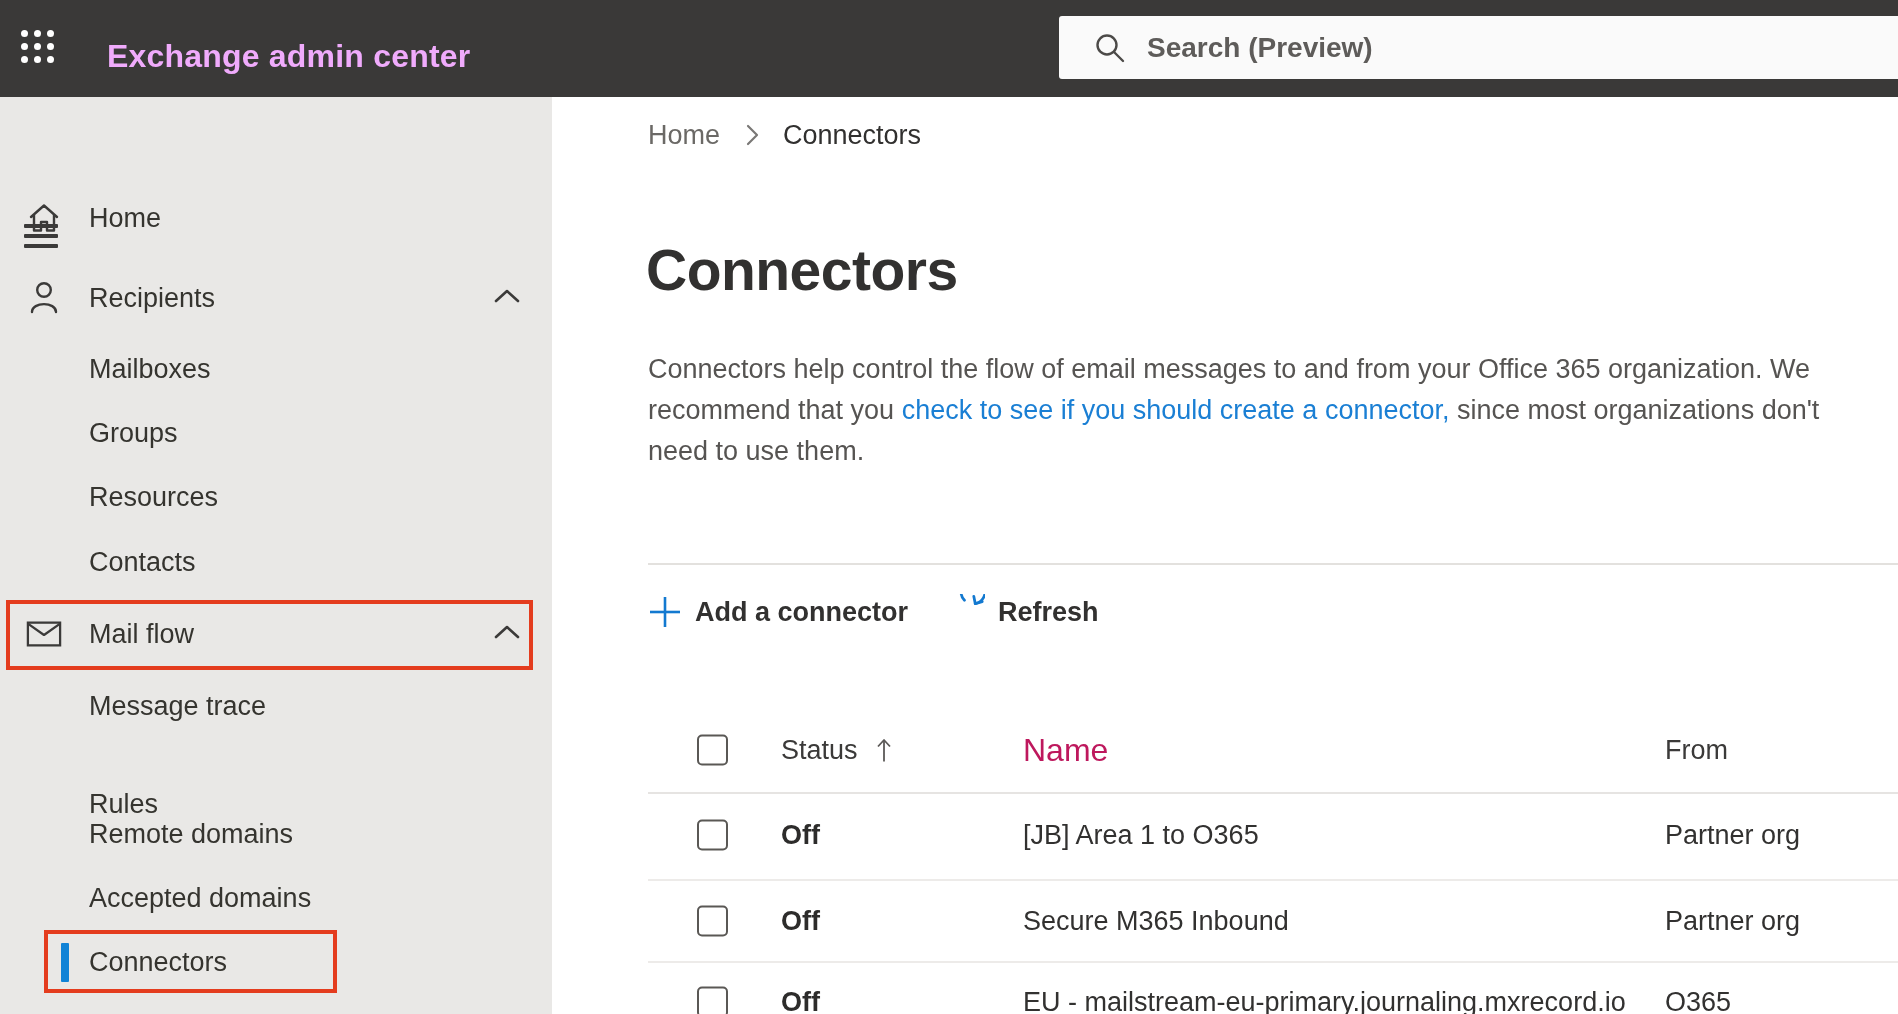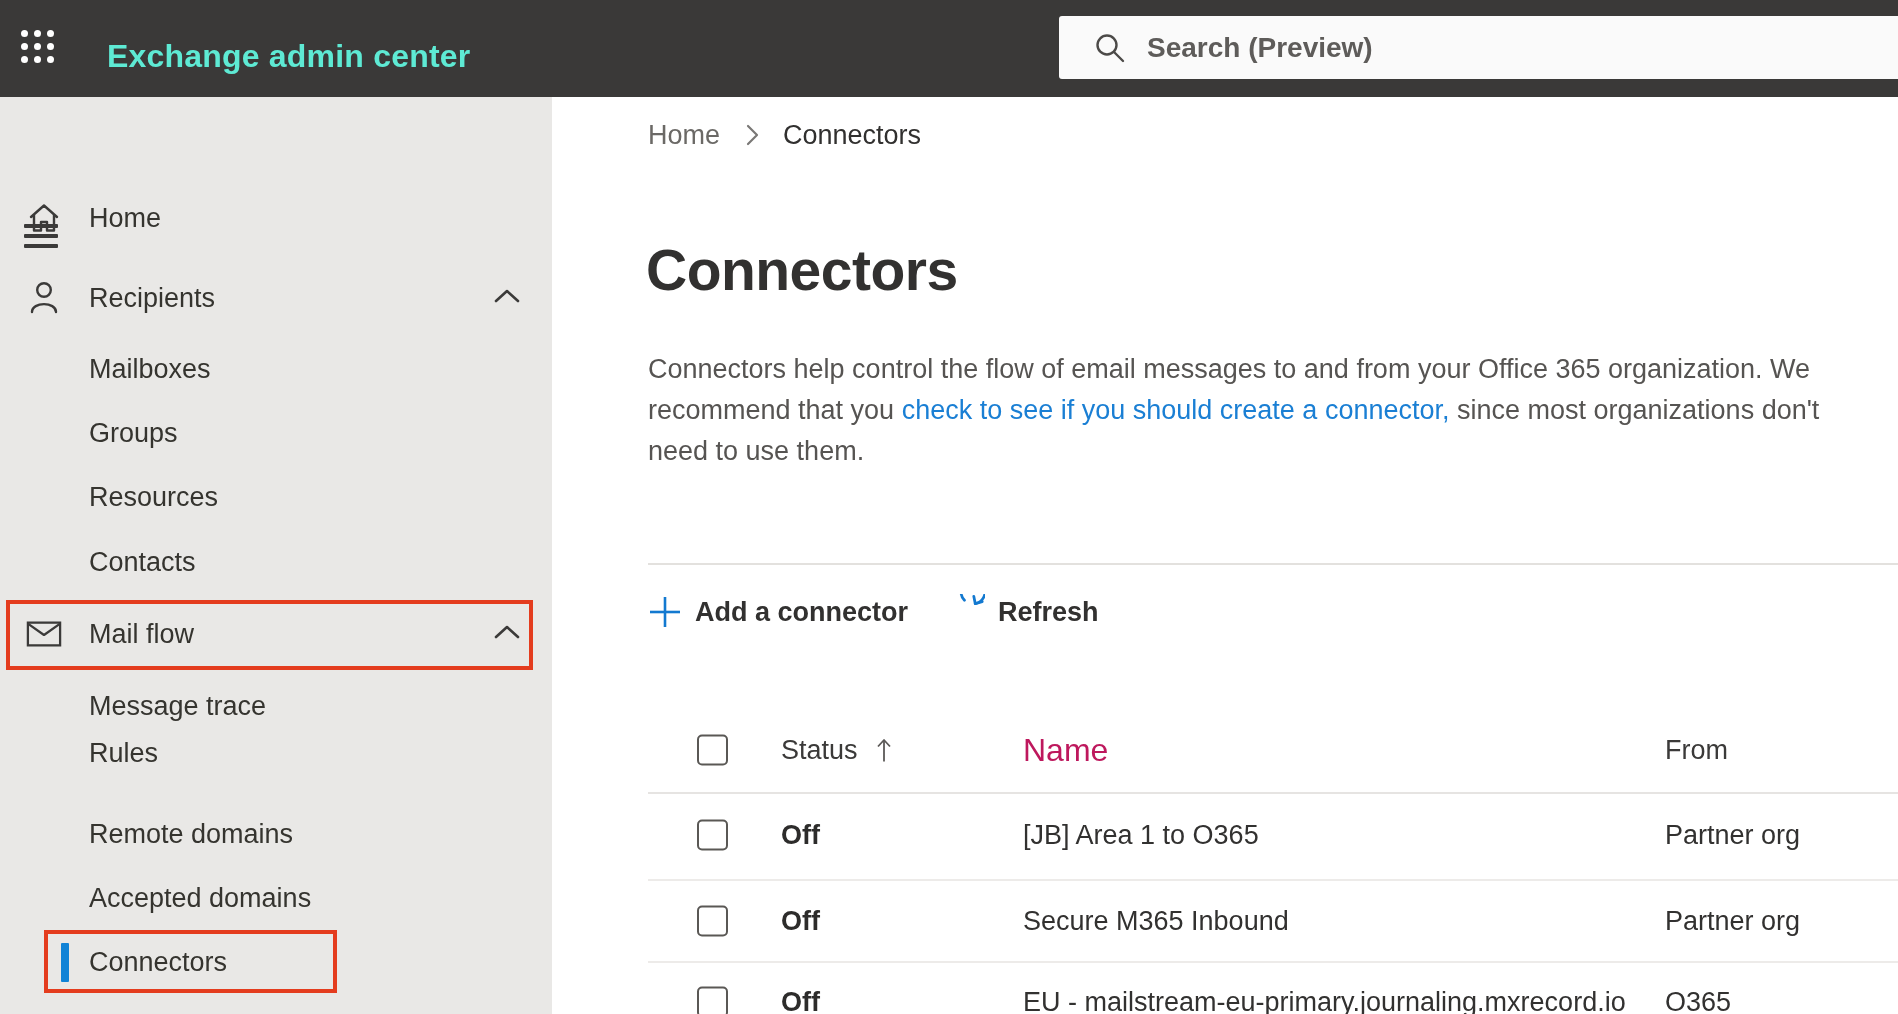--- a/index.html
+++ b/index.html
@@ -5,21 +5,21 @@
   * { margin:0; padding:0; box-sizing:border-box; }
   html,body { width:1898px; height:1014px; overflow:hidden; background:#fff;
               font-family:"Liberation Sans", sans-serif; }
 
   
   .topbar { position:absolute; left:0; top:0; width:1898px; height:97px; background:#3a3938; z-index:5; }
   .waffle { position:absolute; left:21px; top:30px; width:36px; height:36px; cursor:pointer;
             display:grid; grid-template-columns:repeat(3,7px); grid-template-rows:repeat(3,7px); gap:6px; }
   .waffle span { width:7px; height:7px; border-radius:50%; background:#fff; }
   .topbar-title { position:absolute; left:107px; top:0; height:112px; display:flex; align-items:center;
-                  color:#5eead4; font-size:32px; font-weight:600; letter-spacing:.2px; }
+                  color:#f0abfc; font-size:32px; font-weight:600; letter-spacing:.2px; }
   .searchbox { position:absolute; left:1059px; top:16px; right:-4px; height:63px; background:#fafafa;
                border-radius:3px; display:flex; align-items:center; }
   .searchbox svg { margin-left:34px; flex:0 0 auto; }
   .searchbox input { border:none; outline:none; background:transparent; margin-left:20px; width:600px;
                      font-family:"Liberation Sans", sans-serif; font-size:28px; color:#3b3a39;font-weight:bold; }
   .searchbox input::placeholder { color:#5e5c5a; opacity:1; }
 
   
   .sidebar { position:absolute; left:0; top:97px; width:552px; height:917px; background:#e9e8e6; }
   .hamburger { position:absolute; left:24px; top:127px; width:34px; height:24px; cursor:pointer;
@@ -142,21 +142,21 @@
     <span class="nchev">
       <svg width="26" height="14" viewBox="0 0 26 14">
           <polyline points="2,12 13,2 24,12" fill="none" stroke="#3b3a39" stroke-width="2.6" stroke-linecap="round" stroke-linejoin="round"></polyline>
         </svg>
     </span>
   </div>
 
   <div class="nav-item" style="top:577px">
     <span class="nlabel">Message trace</span>
   </div>
-  <div class="nav-item" style="top:624px">
+  <div class="nav-item" style="top:675px">
     <span class="nlabel">Rules</span>
   </div>
   <div class="nav-item" style="top:705px">
     <span class="nlabel">Remote domains</span>
   </div>
   <div class="nav-item" style="top:769px">
     <span class="nlabel">Accepted domains</span>
   </div>
   <div class="nav-item" style="top:833px">
     <span class="nlabel">Connectors</span>

